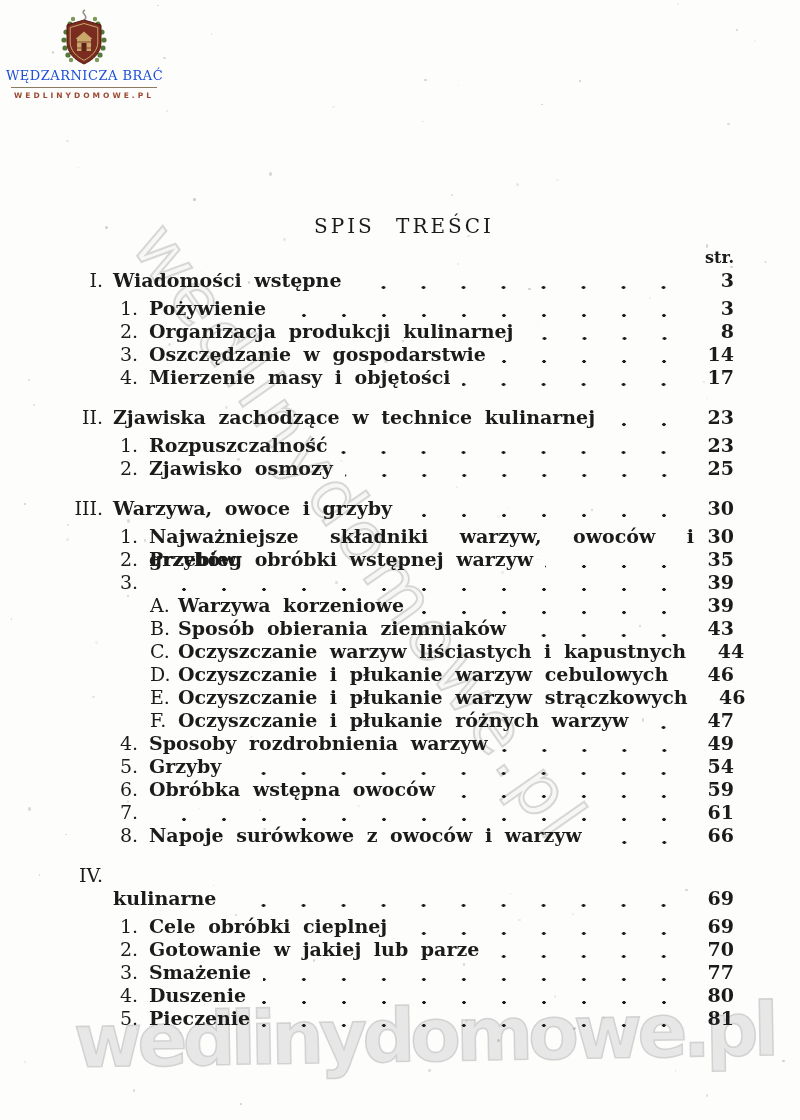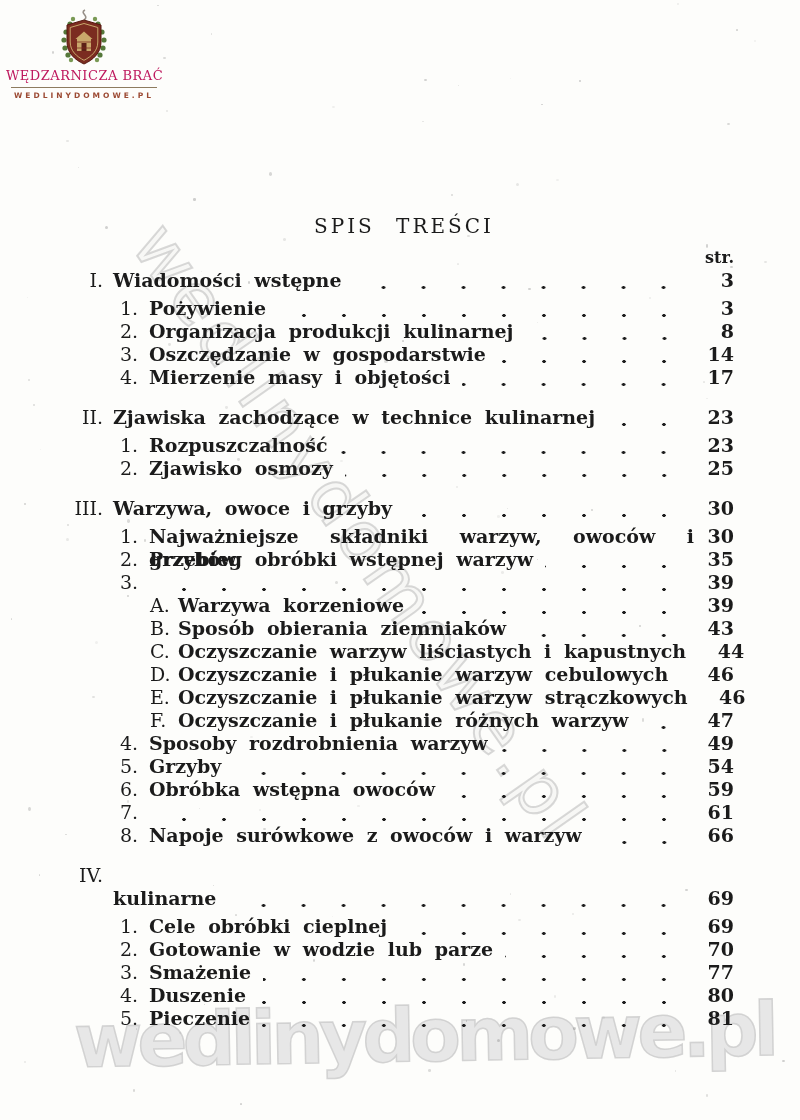--- a/index.html
+++ b/index.html
@@ -4,21 +4,21 @@
 <style>
   html,body { margin:0; padding:0; }
   .page {
     position:relative; width:800px; height:1120px;
     background:#fdfdfb; overflow:hidden;
     font-family:"DejaVu Serif", serif; color:#1b1b1b;
   }
   
   .logo { position:absolute; left:6px; top:8px; width:156px; text-align:center; z-index:3; }
   .logo svg { display:block; margin:0 auto; }
-  .logo-name { font-size:13px; letter-spacing:0.5px; color:#be185d; margin-top:2px; white-space:nowrap; }
+  .logo-name { font-size:13px; letter-spacing:0.5px; color:#1d4ed8; margin-top:2px; white-space:nowrap; }
   .logo-rule { width:146px; border-top:1px solid #8d7b5f; margin:4px auto 3px; }
   .logo-site { font-family:"DejaVu Sans", sans-serif; font-size:7.5px; font-weight:bold; letter-spacing:3px; color:#9c4a33; white-space:nowrap; }
   
   .wm-diagonal {
     position:absolute; left:183px; top:208px; z-index:0;
     transform:rotate(55deg); transform-origin:0 0;
     font-family:"DejaVu Sans", sans-serif; font-size:70px; letter-spacing:5px;
     white-space:nowrap; color:rgba(205,205,205,0.12);
     -webkit-text-stroke:2px rgba(185,185,185,0.55);
   }
@@ -364,21 +364,21 @@
           <span class="pg">69</span>
         </div>
         <div class="row lv1">
           <span class="lbl">1.</span>
           <span class="txt">Cele obróbki cieplnej</span>
           <span class="leader"></span>
           <span class="pg">69</span>
         </div>
         <div class="row lv1">
           <span class="lbl">2.</span>
-          <span class="txt">Gotowanie w wodzie lub parze</span>
+          <span class="txt">Gotowanie w jakiej lub parze</span>
           <span class="leader"></span>
           <span class="pg">70</span>
         </div>
         <div class="row lv1">
           <span class="lbl">3.</span>
           <span class="txt">Smażenie</span>
           <span class="leader"></span>
           <span class="pg">77</span>
         </div>
         <div class="row lv1">

